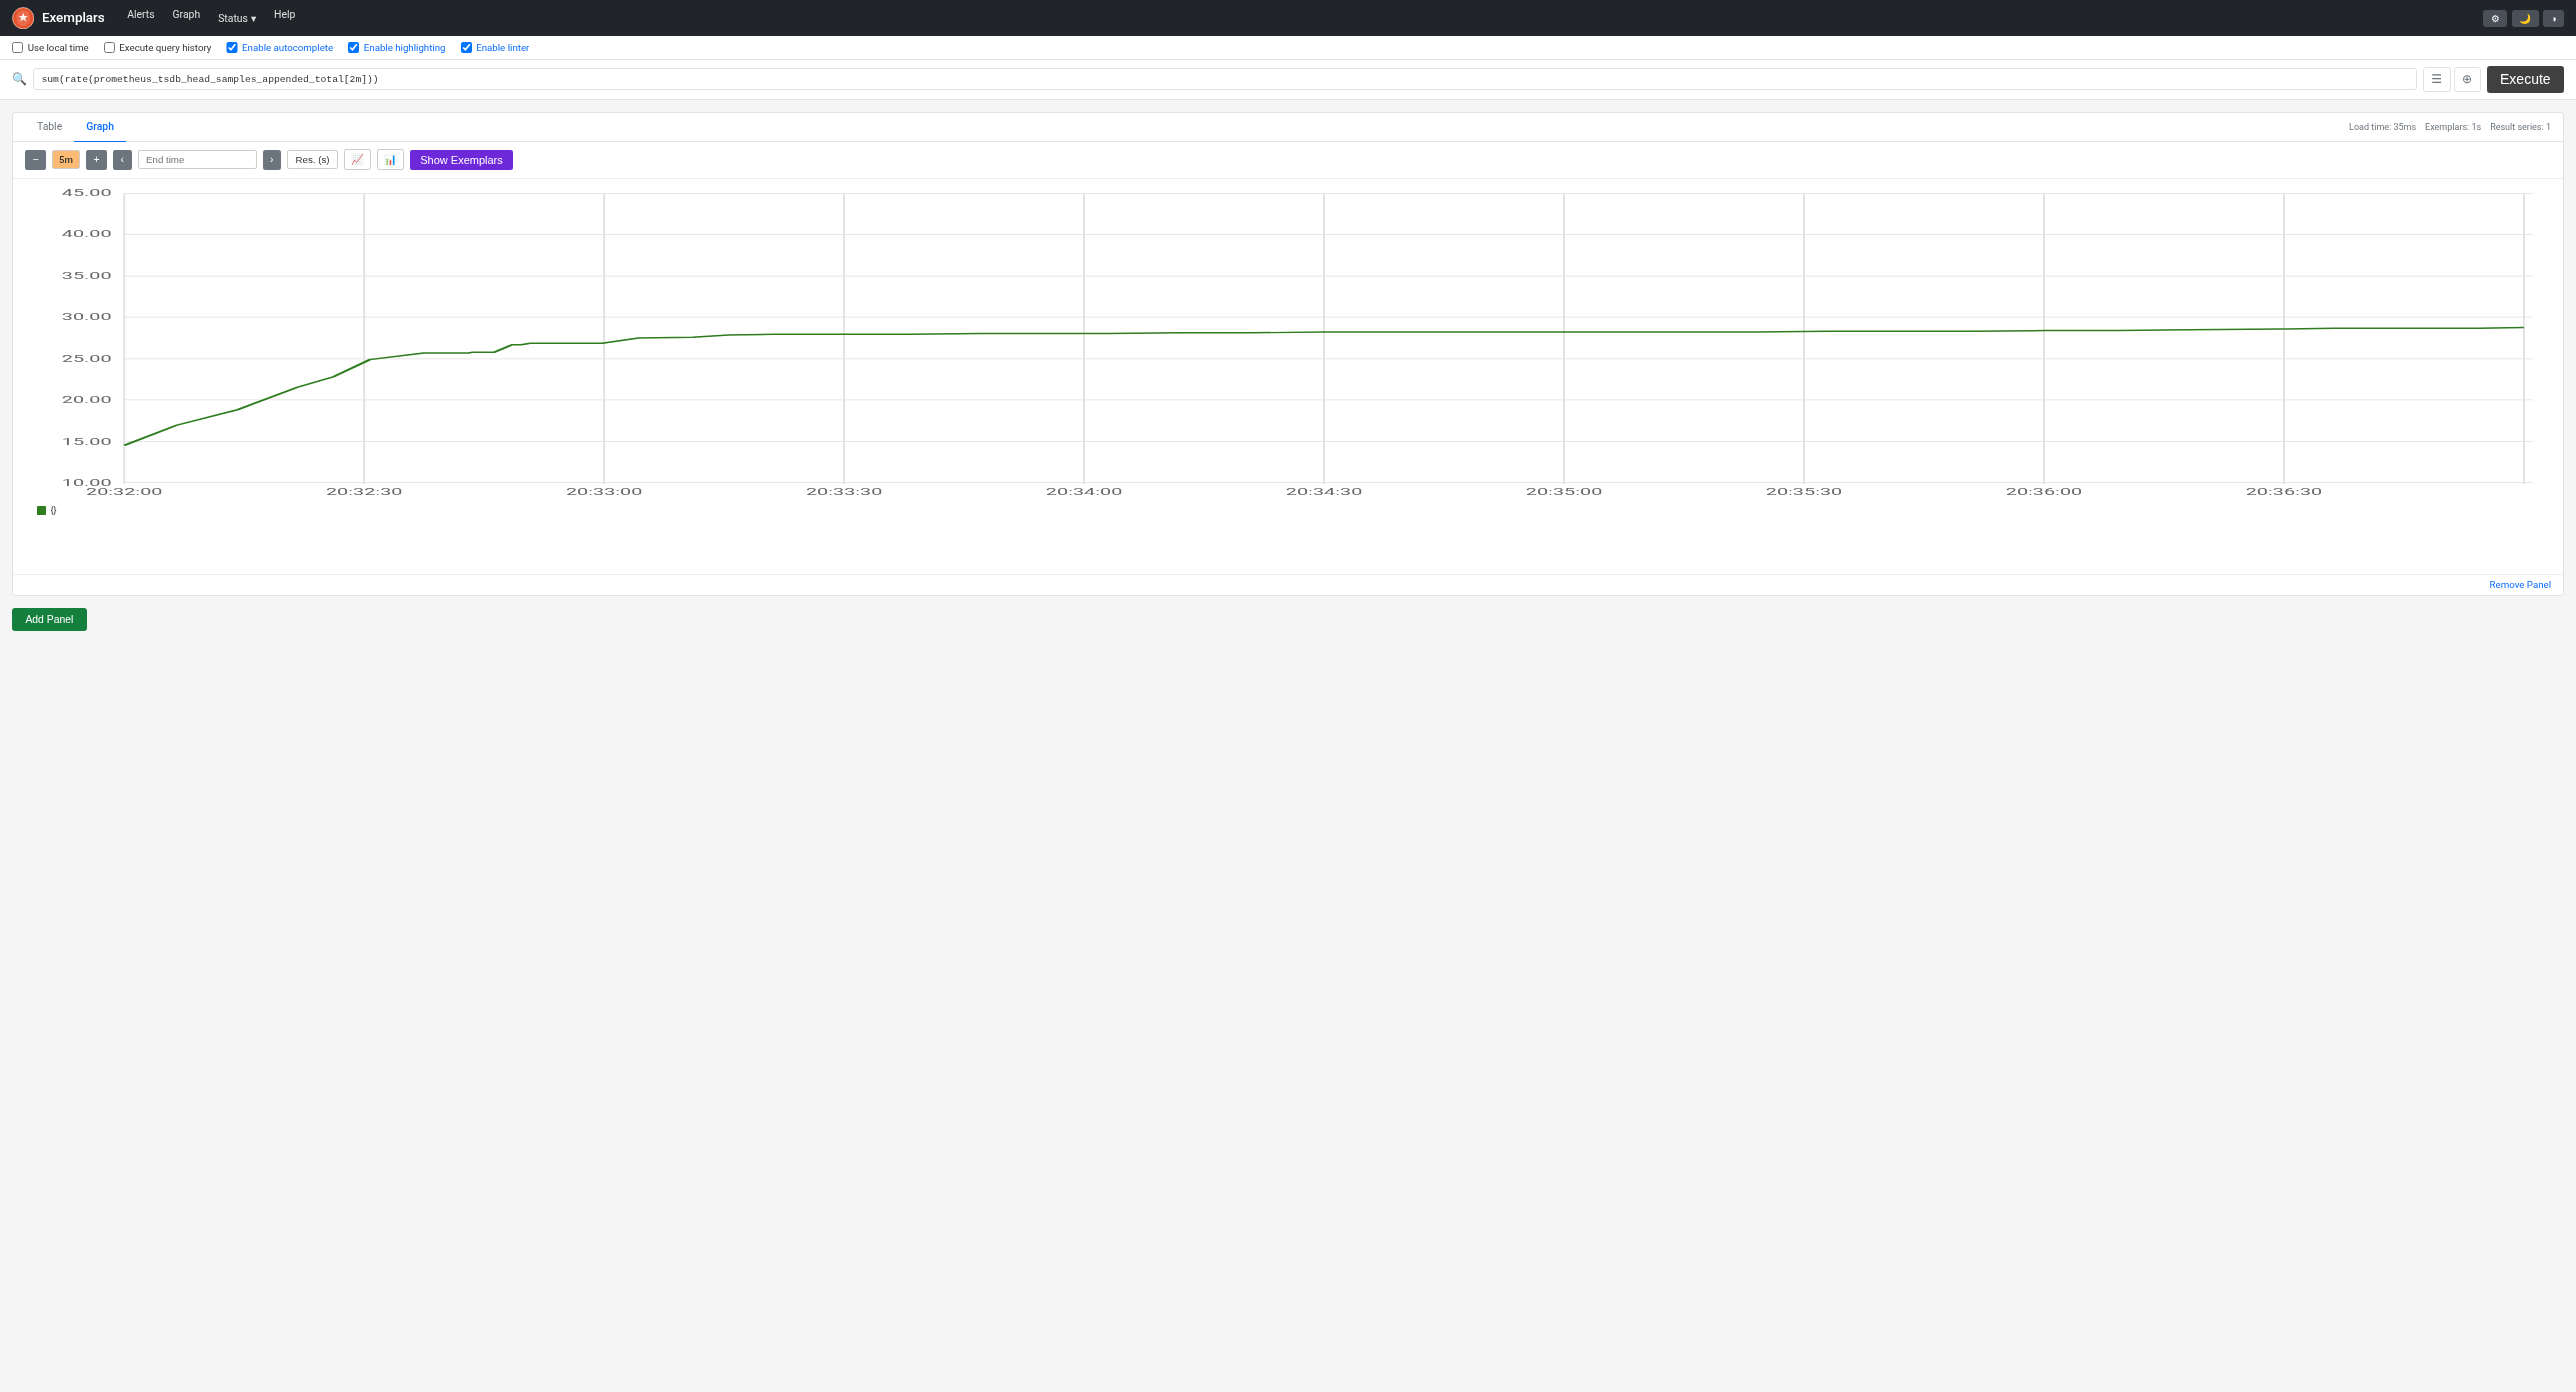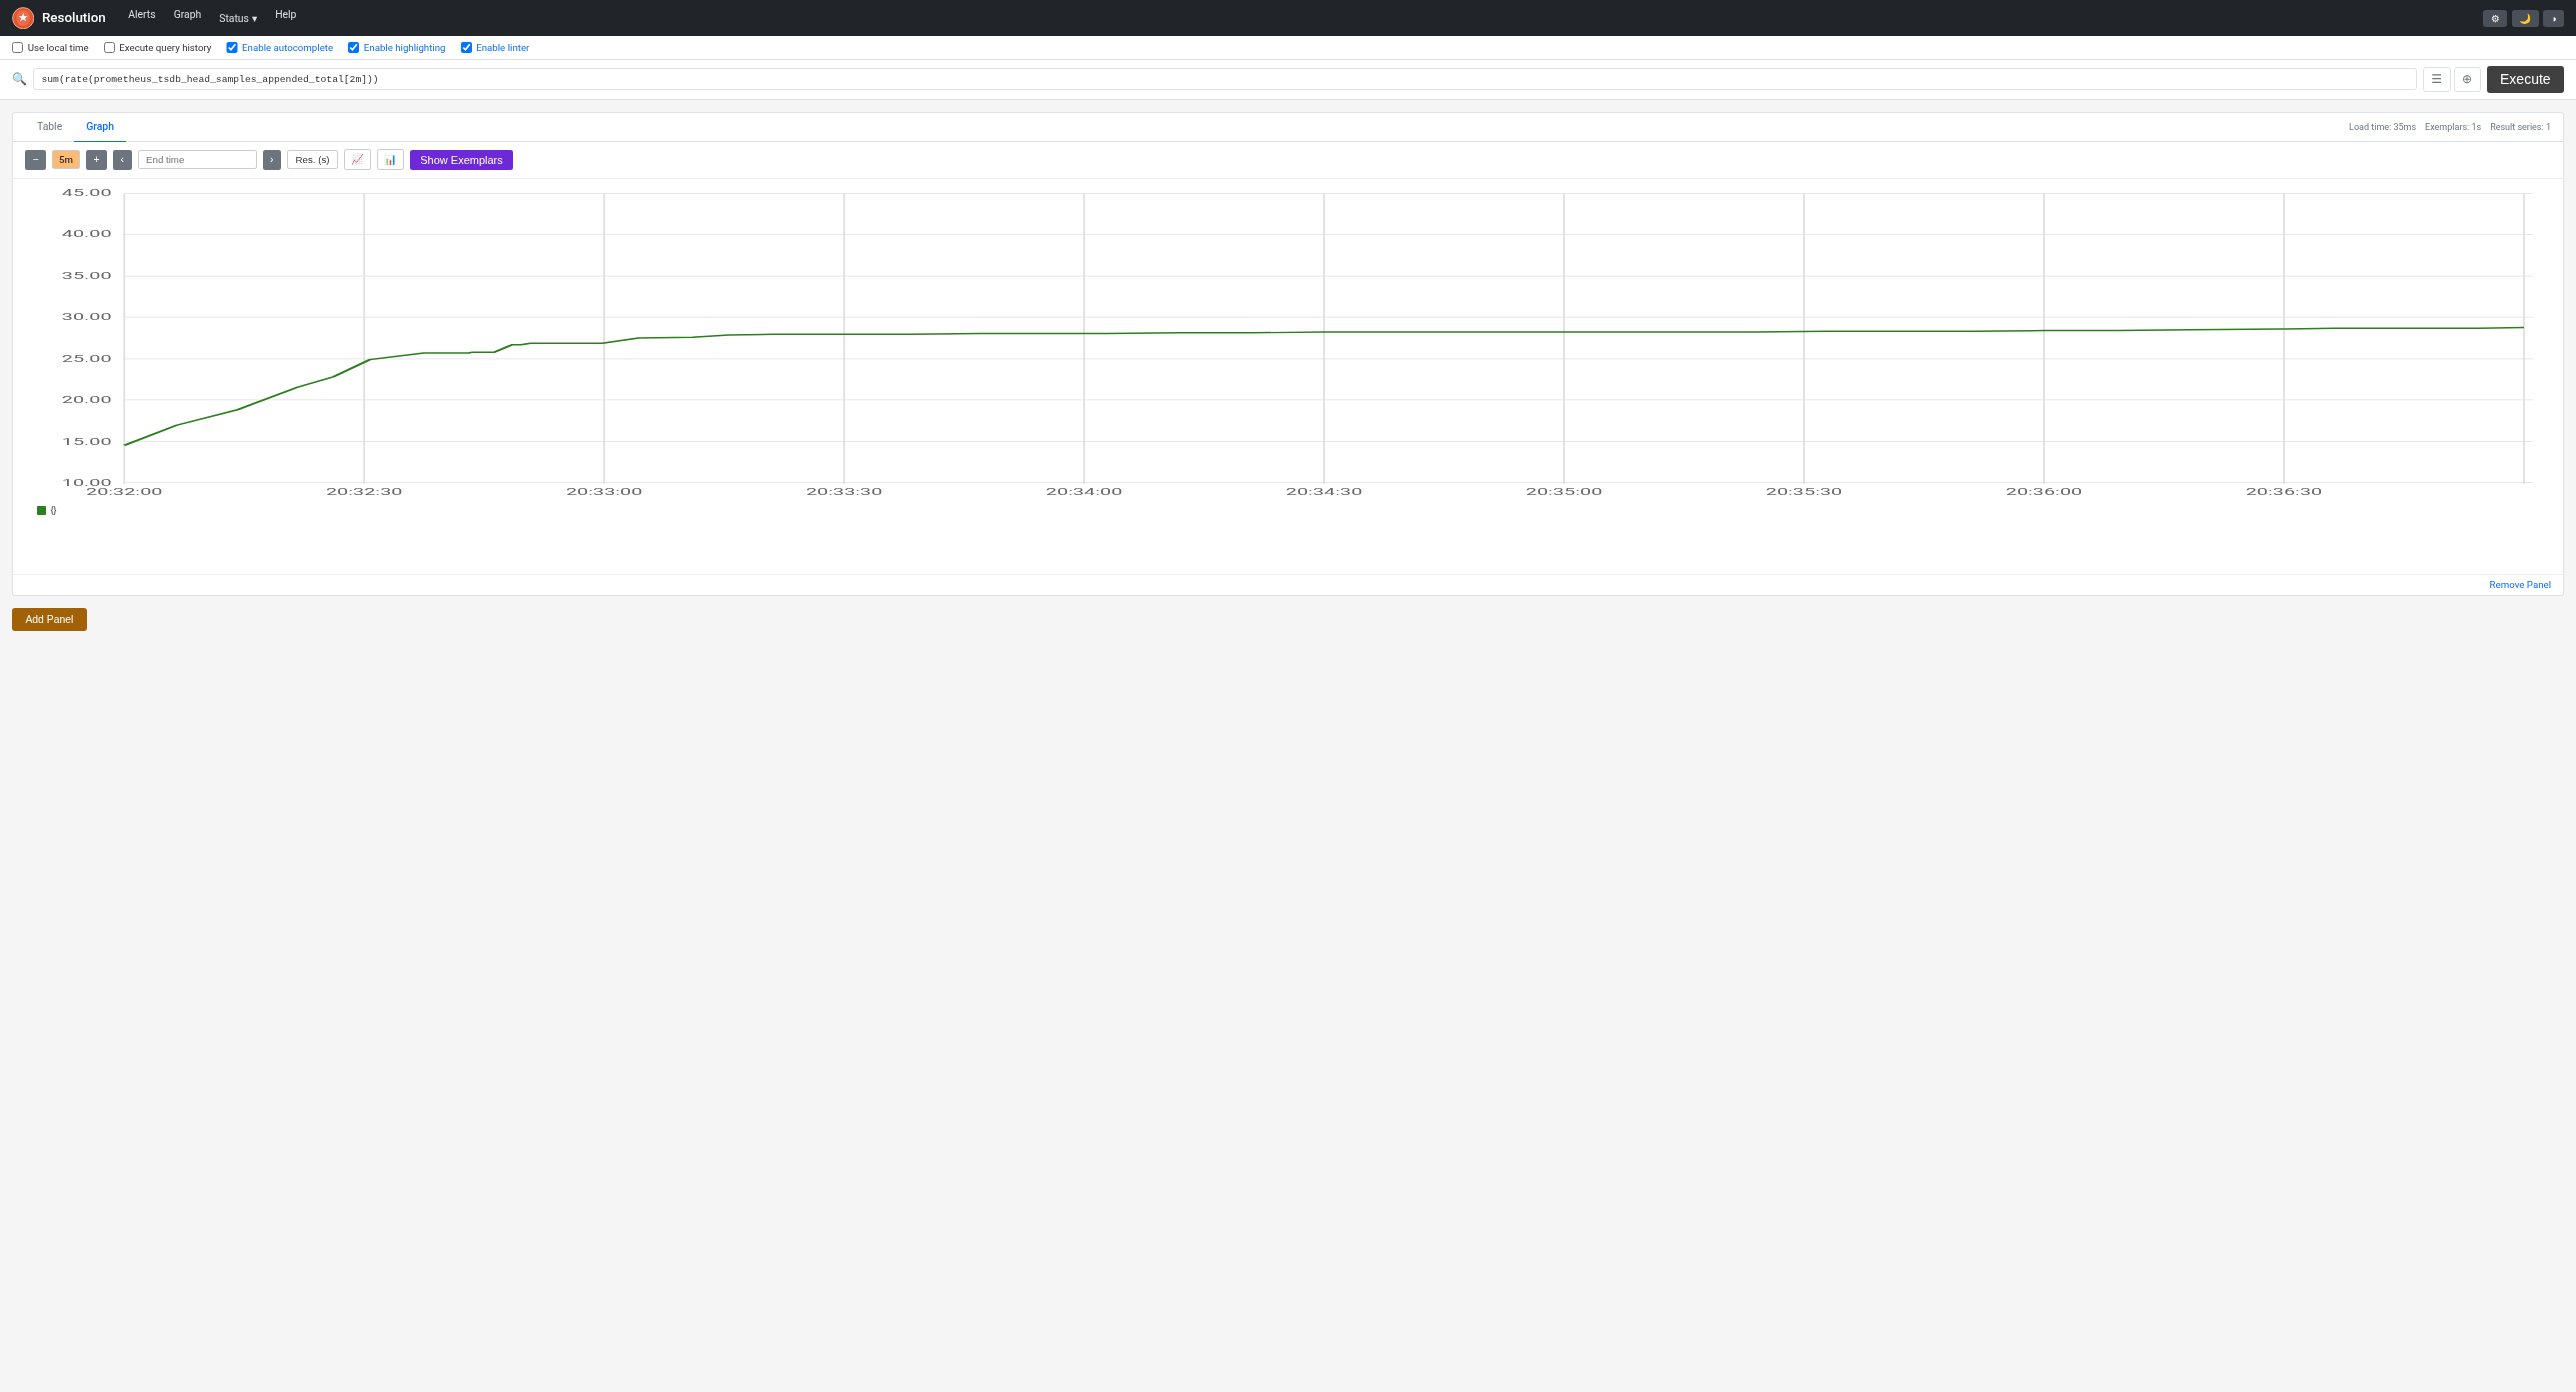--- a/index.html
+++ b/index.html
@@ -269,21 +269,21 @@
       font-size: 9.7px;
       cursor: pointer;
       text-decoration: none;
     }
 
     
     .add-panel-section {
       padding: 0 12px 15px;
     }
     .btn-add-panel {
-      background: #a16207;
+      background: #15803d;
       color: #fff;
       border: none;
       border-radius: 3px;
       padding: 6px 13.4px;
       font-size: 10.4px;
       font-weight: 500;
       cursor: pointer;
     }
 
     
@@ -292,21 +292,21 @@
 </head>
 <body>
 
 <nav class="navbar">
   <a class="navbar-brand">
     <svg class="navbar-logo" viewBox="0 0 40 40" fill="none">
       <circle cx="20" cy="20" r="19" fill="#e6522c" stroke="#fff" stroke-width="1"></circle>
       <path d="M20 6 C12 6 8 12 8 20 C8 28 12 34 20 34 C28 34 32 28 32 20 C32 12 28 6 20 6 Z" fill="#fff" opacity="0.15"></path>
       <path d="M20 10 L22 16 L28 16 L23.5 20 L25.5 26 L20 22.5 L14.5 26 L16.5 20 L12 16 L18 16 Z" fill="#fff" opacity="0.9"></path>
     </svg>
-    <span>Resolution</span>
+    <span>Exemplars</span>
   </a>
   <ul class="navbar-nav">
     <li><a>Alerts</a></li>
     <li><a>Graph</a></li>
     <li>
         <a class="dropdown">
           <span>Status</span> 
           <span>▾</span>
         </a>
       </li>

